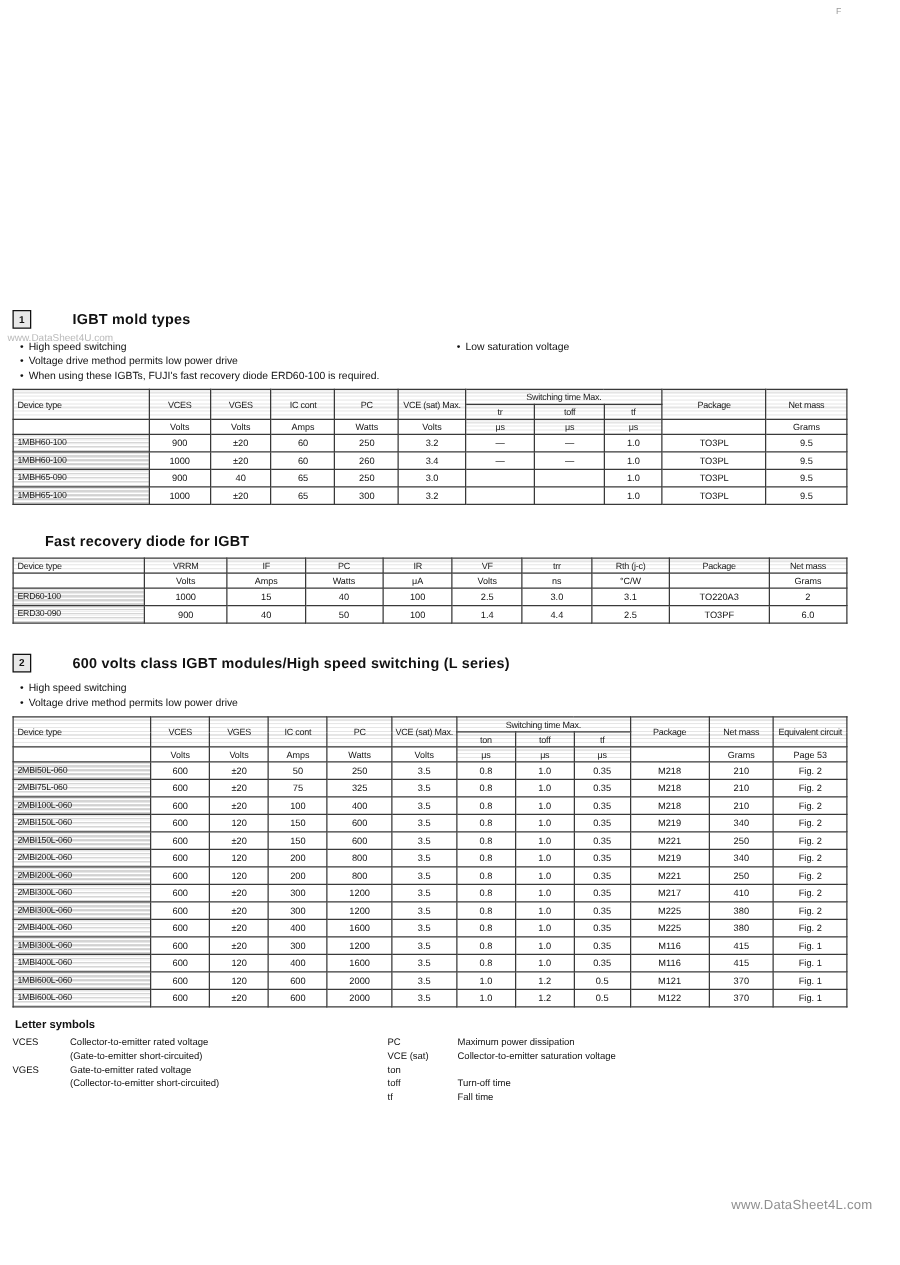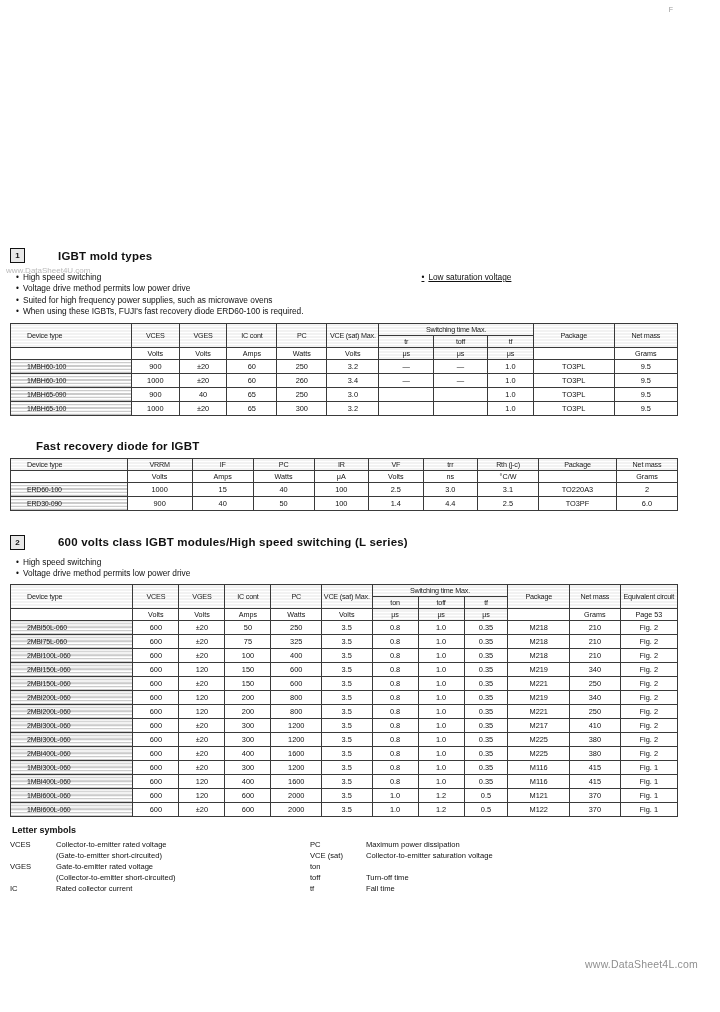--- a/index.html
+++ b/index.html
@@ -24,36 +24,36 @@
     width:13px;height:13px;border:1px solid #111;
     font-size:8px;line-height:13px;text-align:center;
     font-weight:bold;background:#e8e8e8;
   }
   .sec-title{font-size:11.5px;font-weight:bold;letter-spacing:.2px;margin-left:26px;}
 
   .bullets{margin:2px 0 5px 6px;}
   .bullets .b{font-size:8.3px;line-height:11.4px;white-space:nowrap;}
   .bullets .b:before{content:"\2022";margin-right:4px;}
   .two-col{display:flex;}
-  .two-col .col2{margin-left:118px;text-decoration:underline;}
+  .two-col .col2{margin-left:62px;}
 
   
   table{border-collapse:collapse;width:668px;font-size:7.4px;}
   table.tbl2{width:668px;}
   th,td{border:1px solid #3a3a3a;padding:0;text-align:center;vertical-align:middle;height:13px;}
   th{font-weight:normal;}
   .hdr-row th{height:11px;font-size:7.2px;}
   .unit-row td{height:11px;font-size:7.2px;}
   .blurcell{
     color:#1a1a1a;
     background:repeating-linear-gradient(0deg,rgba(0,0,0,0.10) 0px,rgba(0,0,0,0.10) 1px,rgba(0,0,0,0) 1px,rgba(0,0,0,0) 3px);
     letter-spacing:-.2px;
     font-size:7px;
   }
-  .dev-col{width:92px;text-align:left;padding-left:16px;}
+  .dev-col{width:92px;text-align:left;padding-left:3px;}
   .tbl-wrap{margin-bottom:2px;}
 
   
   .smudge{position:relative;}
   .smudge:after{
     content:"";position:absolute;left:0;top:0;right:0;bottom:0;
     background:repeating-linear-gradient(0deg,rgba(0,0,0,.16) 0,rgba(0,0,0,.16) 1.2px,rgba(255,255,255,0) 1.2px,rgba(255,255,255,0) 3.2px);
     pointer-events:none;
   }
 
@@ -91,21 +91,20 @@
 
     <div class="sec-head">
       <div class="sec-num">1</div>
       <div class="sec-title">IGBT mold types</div>
     </div>
 
     <div class="two-col">
       <div class="bullets">
         <div class="b">High speed switching</div>
         <div class="b">Voltage drive method permits low power drive</div>
-        <div class="b">Suited for high frequency power supplies, such as microwave ovens</div>
         <div class="b">When using these IGBTs, FUJI's fast recovery diode ERD60-100 is required.</div>
       </div>
       <div class="bullets col2">
         <div class="b">Low saturation voltage</div>
       </div>
     </div>
 
     <div class="tbl-wrap">
       <table>
         <tbody>
@@ -505,24 +504,20 @@
         <div class="sym-row">
           <div class="sym-key">VCES</div>
           <div class="sym-val">Collector-to-emitter rated voltage</div>
         </div>
         <div class="sym-sub">(Gate-to-emitter short-circuited)</div>
         <div class="sym-row">
           <div class="sym-key">VGES</div>
           <div class="sym-val">Gate-to-emitter rated voltage</div>
         </div>
         <div class="sym-sub">(Collector-to-emitter short-circuited)</div>
-        <div class="sym-row">
-          <div class="sym-key">IC</div>
-          <div class="sym-val">Rated collector current</div>
-        </div>
       </div>
       <div class="sym-col right">
         <div class="sym-row">
           <div class="sym-key right">PC</div>
           <div class="sym-val">Maximum power dissipation</div>
         </div>
         <div class="sym-row">
           <div class="sym-key right">VCE (sat)</div>
           <div class="sym-val">Collector-to-emitter saturation voltage</div>
         </div>

